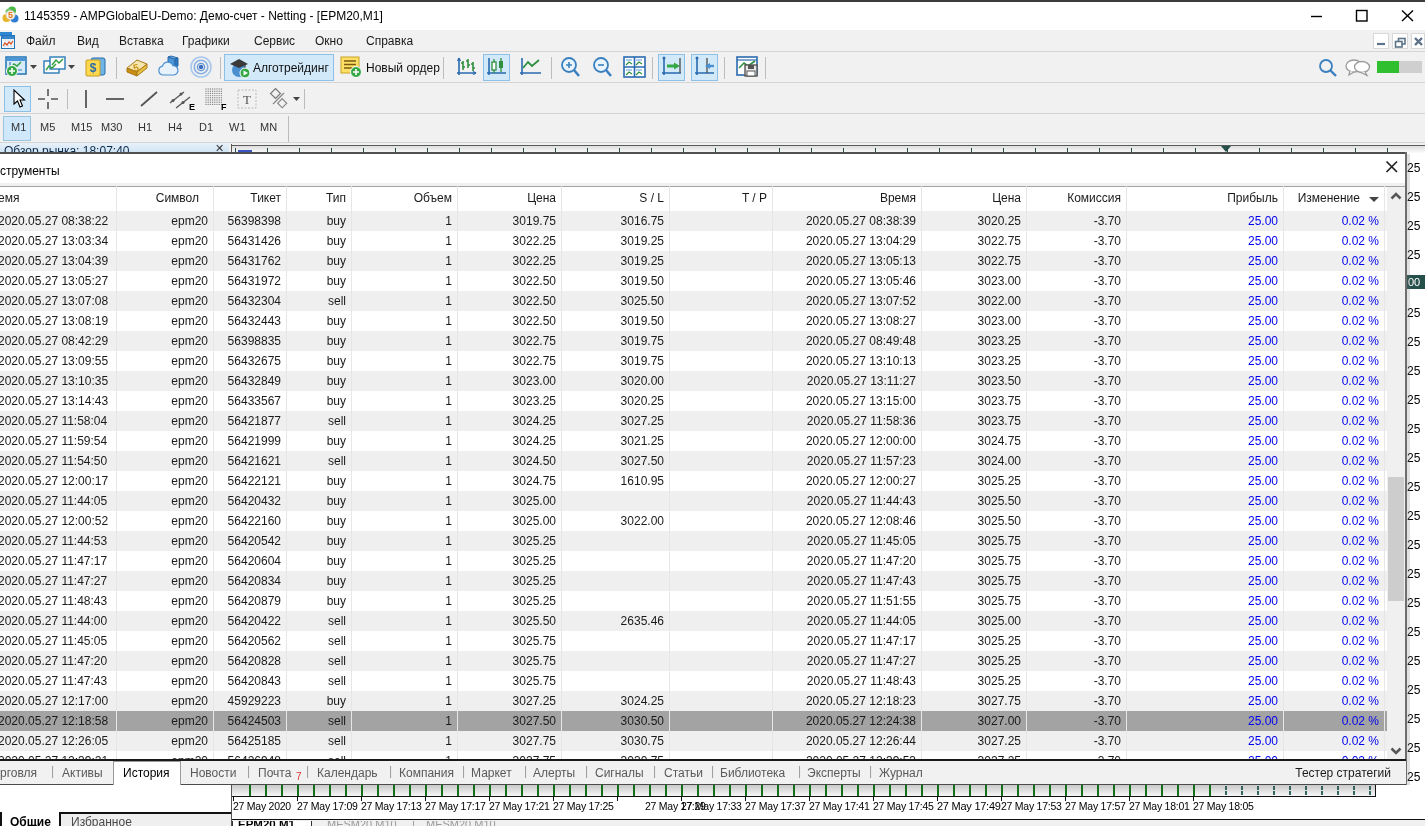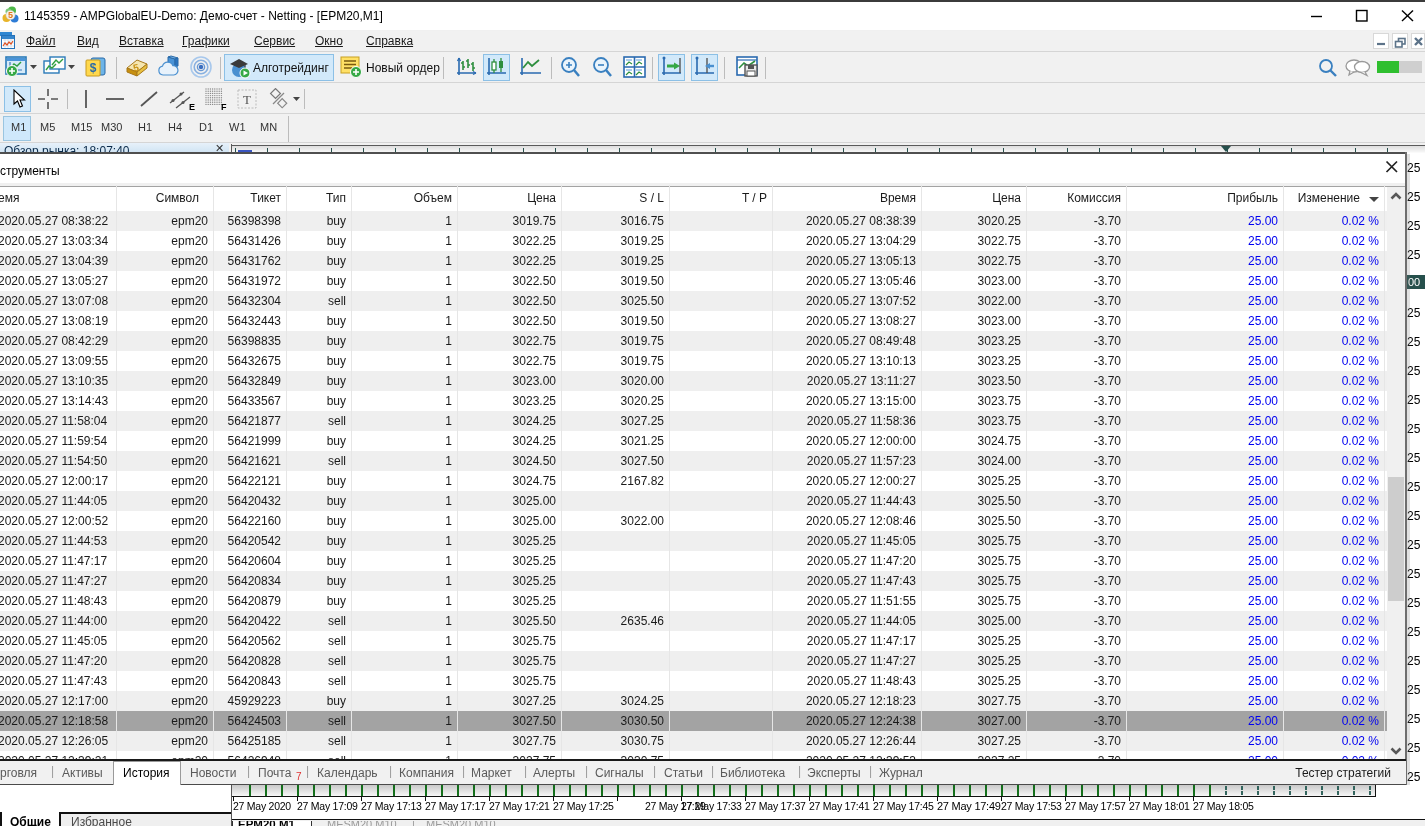--- a/index.html
+++ b/index.html
@@ -1,21 +1,21 @@
 <!DOCTYPE html>
 <html><head><meta charset="utf-8">
 <style>
 * { margin:0; padding:0; box-sizing:border-box; }
 html,body { width:1425px; height:826px; overflow:hidden; }
 body { font-family:"Liberation Sans",sans-serif; position:relative; background:#f0f0f0; }
 .row { position:absolute; left:0; width:1405px; height:20px; }
 .c { position:absolute; top:0; height:20px; line-height:20px; font-size:12px; color:#1a1a1a; text-align:right; padding-right:5px; white-space:nowrap; overflow:hidden; }
 .c.b { color:#0000f0; }
 .hc { position:absolute; top:186px; height:24px; line-height:24px; font-size:12px; color:#1a1a1a; text-align:right; padding-right:5px; white-space:nowrap; }
-.mi { position:absolute; top:34px; font-size:12px; color:#1a1a1a;text-decoration:underline; }
+.mi { position:absolute; top:34px; font-size:12px; color:#1a1a1a; }
 .sep1 { position:absolute; top:57px; width:1px; height:22px; background:#bcbcbc; }
 .sep2 { position:absolute; top:89px; width:1px; height:20px; background:#bcbcbc; }
 .tf { position:absolute; top:121px; font-size:11px; color:#333; }
 </style></head>
 <body>
 
 <div style="position:absolute;left:0;top:0;width:1425px;height:30px;background:#fff;border-top:2px solid #3b3b3b"></div>
 <svg style="position:absolute;left:2px;top:6px" width="17" height="17" viewBox="0 0 17 17">
 <circle cx="10" cy="4.5" r="4" fill="#4db848"></circle>
 <circle cx="6.5" cy="5.5" r="3" fill="#7dc87a"></circle>
@@ -609,21 +609,21 @@
     <div class="c b" style="left:1126px;width:157px">25.00</div>
     <div class="c b" style="left:1283px;width:101px">0.02&nbsp;%</div>
   </div>
 <div class="row" style="top:471px;background:#ffffff">
     <div class="c" style="left:-2px;width:118px;text-align:left;padding-left:0">2020.05.27 12:00:17</div>
     <div class="c" style="left:116px;width:97px">epm20</div>
     <div class="c" style="left:213px;width:73px">56422121</div>
     <div class="c" style="left:286px;width:65px">buy</div>
     <div class="c" style="left:351px;width:106px">1</div>
     <div class="c" style="left:457px;width:104px">3024.75</div>
-    <div class="c" style="left:561px;width:108px">2167.82</div>
+    <div class="c" style="left:561px;width:108px">1610.95</div>
     <div class="c" style="left:669px;width:103px"></div>
     <div class="c" style="left:772px;width:149px">2020.05.27 12:00:27</div>
     <div class="c" style="left:921px;width:105px">3025.25</div>
     <div class="c" style="left:1026px;width:100px">-3.70</div>
     <div class="c b" style="left:1126px;width:157px">25.00</div>
     <div class="c b" style="left:1283px;width:101px">0.02&nbsp;%</div>
   </div>
 <div class="row" style="top:491px;background:#efefef">
     <div class="c" style="left:-2px;width:118px;text-align:left;padding-left:0">2020.05.27 11:44:05</div>
     <div class="c" style="left:116px;width:97px">epm20</div>

